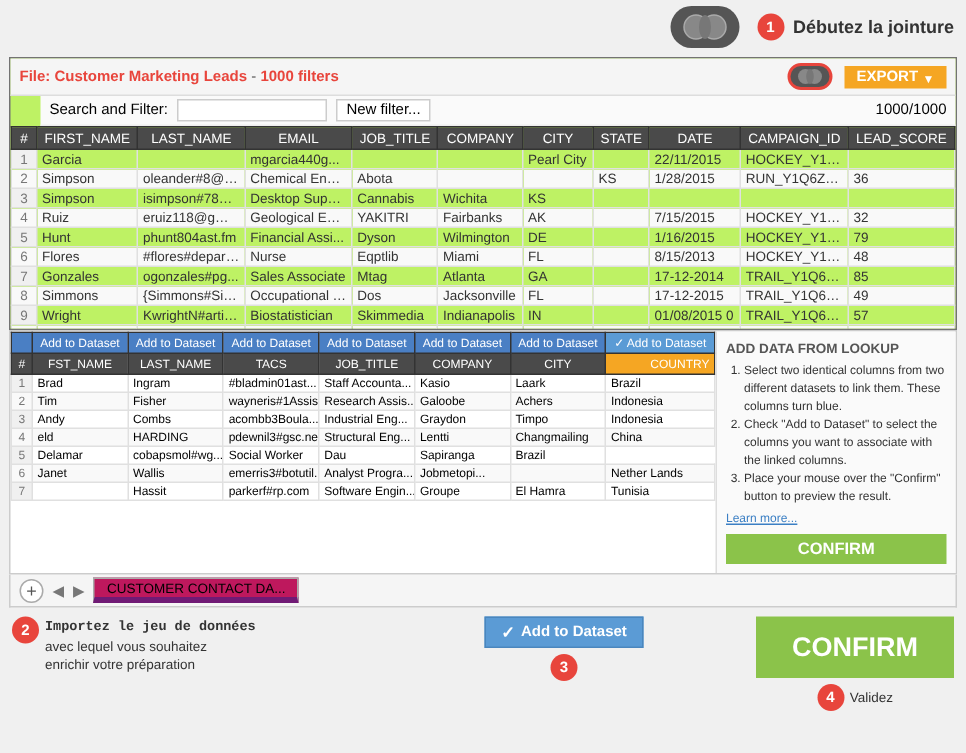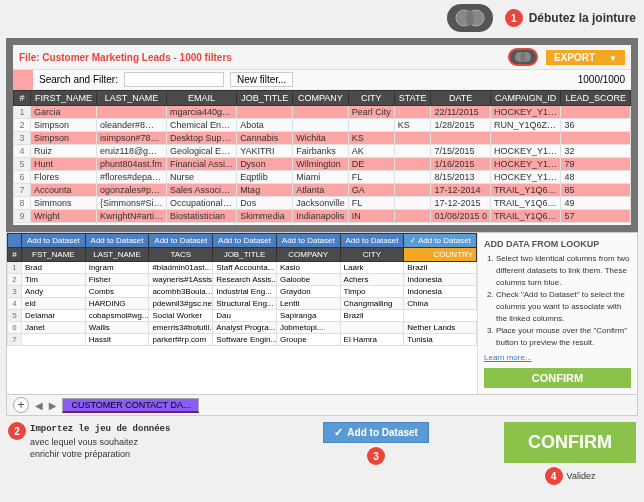--- a/index.html
+++ b/index.html
@@ -39,22 +39,22 @@
       background: #e8453c;
       color: white;
       font-size: 10px;
       font-weight: bold;
       display: flex; align-items: center; justify-content: center;
       flex-shrink: 0;
     }
 
     
     .main-panel {
-      background: #fca5a5;
-      border: 7px solid #737373;
+      background: #bef264;
+      border: 1px solid #737373;
       margin: 0 6px;
       position: relative;
     }
 
     .toolbar {
       display: flex;
       align-items: center;
       padding: 3px 6px;
       background: #f5f5f5;
       border-bottom: 1px solid #ddd;
@@ -67,21 +67,21 @@
     }
     .file-title span { color: #e8453c; font-weight: bold; }
     .export-btn {
       background: #f5a623;
       color: white;
       border: none;
       padding: 2px 8px;
       font-size: 10px;
       font-weight: bold;
       cursor: pointer;
-      display: flex; align-items: flex-end; gap: 14px;
+      display: flex; align-items: flex-end; gap: 3px;
     }
     .join-btn-small {
       width: 30px; height: 18px;
       background: #555;
       border-radius: 9px;
       display: flex; align-items: center; justify-content: center;
       border: 2px solid #e8453c;
     }
 
     .filter-bar {
@@ -263,21 +263,21 @@
       background: #ddd;
       border: 1px solid #aaa;
       padding: 1px 8px;
       font-size: 9px;
       cursor: pointer;
       white-space: nowrap;
       max-width: 150px;
       overflow: hidden;
       text-overflow: ellipsis;
     }
-    .tab-item.active { background: #8b5cf6; border-bottom: 2px solid #701a75; }
+    .tab-item.active { background: #be185d; border-bottom: 4px solid #701a75; }
 
     
     .bottom-annotations {
       display: flex;
       padding: 4px 8px;
       gap: 8px;
       align-items: flex-start;
       margin-top: 2px;
     }
     .annotation-item {
@@ -467,21 +467,21 @@
             <td>Eqptlib</td>
             <td>Miami</td>
             <td>FL</td>
             <td></td>
             <td>8/15/2013</td>
             <td>HOCKEY_Y1Q6...</td>
             <td>48</td>
           </tr>
           <tr>
             <td class="row-num">7</td>
-            <td>Accounta</td>
+            <td>Gonzales</td>
             <td>ogonzales#pg...</td>
             <td>Sales Associate</td>
             <td>Mtag</td>
             <td>Atlanta</td>
             <td>GA</td>
             <td></td>
             <td>17-12-2014</td>
             <td>TRAIL_Y1Q6LA...</td>
             <td>85</td>
           </tr>

